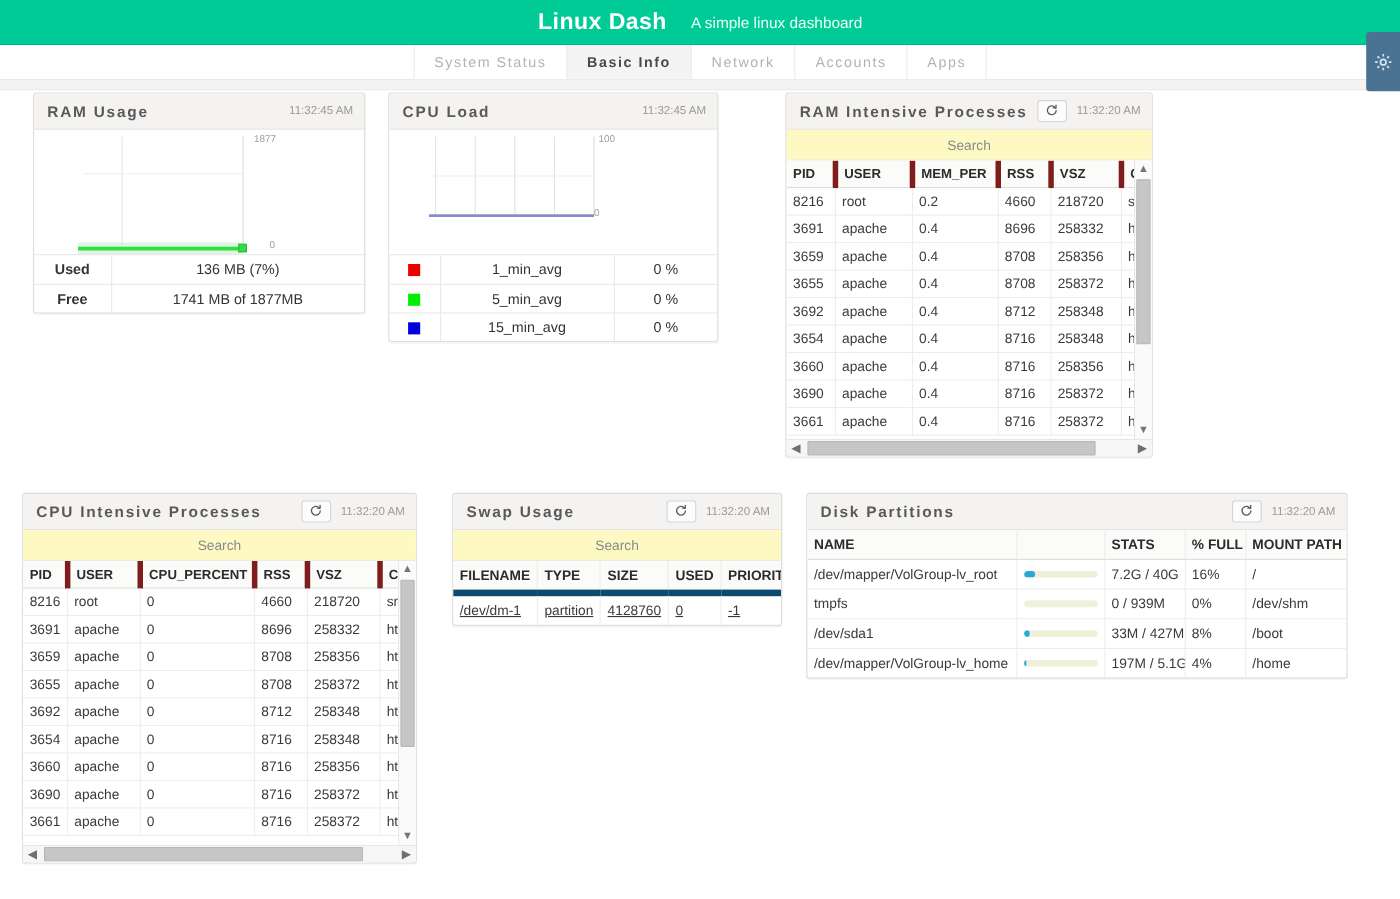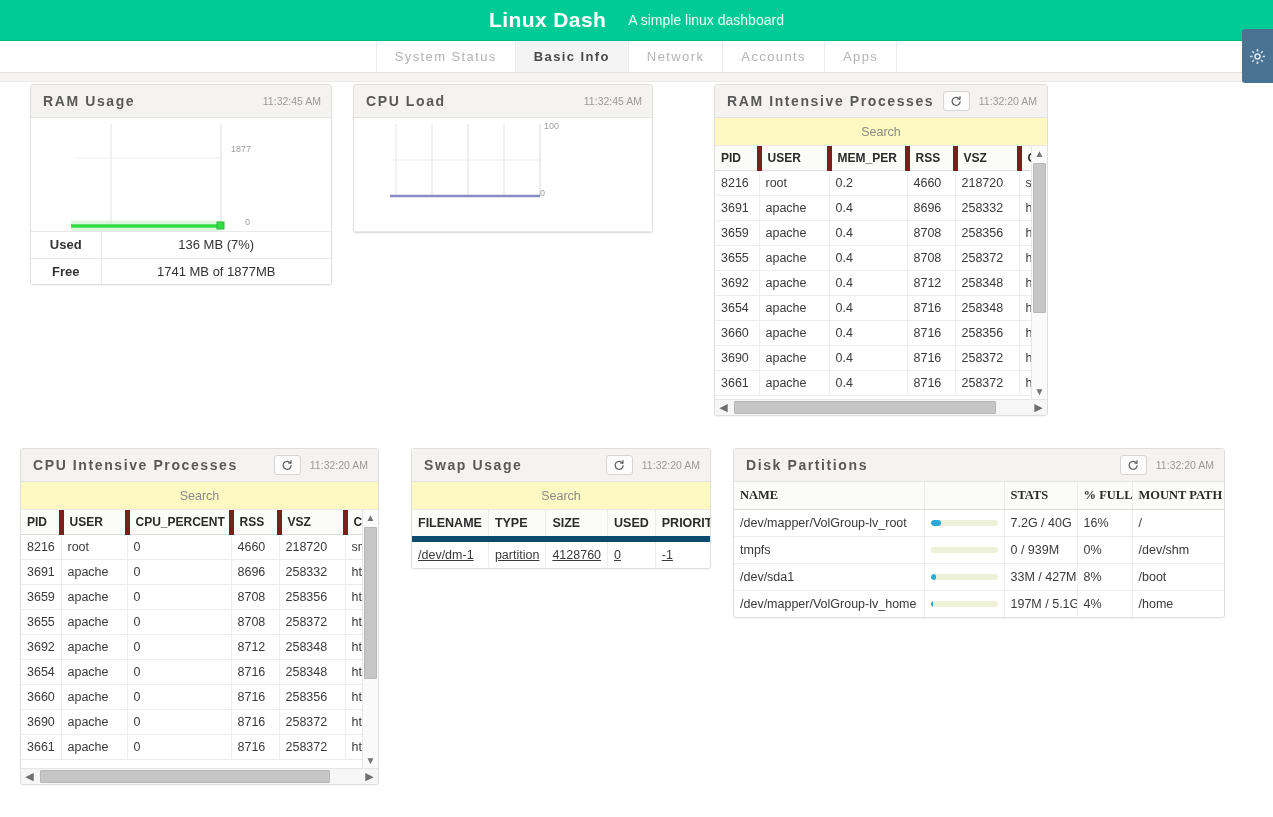--- a/index.html
+++ b/index.html
@@ -245,21 +245,20 @@
 
   
   table.disk { border-collapse: collapse; width: 100%; table-layout: fixed; }
   table.disk th {
     font-size: 12.5px; font-weight: bold; color: #2b2b2b;
     text-align: left; padding: 6px 6px;
     background: #fbfbfa;
     border-bottom: 1px solid #dcdcda;
     border-right: 1px solid #ececea;
     white-space: nowrap;
-    font-family: Liberation Serif, serif;
   }
   table.disk td {
     font-size: 12.5px; color: #3a3a3a;
     padding: 6px 6px;
     border-bottom: 1px solid #ededeb;
     border-right: 1px solid #ededeb;
     white-space: nowrap; overflow: hidden;
   }
   table.disk tr:last-child td { border-bottom: none; }
   table.disk th:last-child, table.disk td:last-child { border-right: none; }
@@ -335,21 +334,21 @@
   </div>
   <div class="chart-area">
     <svg width="300" height="113" viewBox="0 0 300 113">
       <line x1="80" y1="6" x2="80" y2="108" stroke="#e2e2e2" stroke-width="1"></line>
       <line x1="190" y1="6" x2="190" y2="108" stroke="#dcdcdc" stroke-width="1"></line>
       <line x1="45" y1="40" x2="190" y2="40" stroke="#ededed" stroke-width="1"></line>
       <polyline points="40,108 190,108" stroke="#bfeec7" stroke-width="11" fill="none" opacity="0.55"></polyline>
       <polyline points="40,108 190,108" stroke="#33dd44" stroke-width="3.5" fill="none"></polyline>
       <rect x="186" y="104" width="7" height="7" fill="#33dd44" stroke="#2ab83a"></rect>
     </svg>
-    <span class="chart-lbl" style="left:200px; top:3px;margin-top:23px;">1877</span>
+    <span class="chart-lbl" style="left:200px; top:3px;">1877</span>
     <span class="chart-lbl" style="left:214px; top:99px;">0</span>
   </div>
   <table class="kv-table">
     <tbody>
         <tr>
       <td class="kv-key">Used</td>
       <td class="kv-val">136 MB (7%)</td>
     </tr>
     <tr>
       <td class="kv-key">Free</td>
@@ -370,20 +369,39 @@
       <line x1="78" y1="6" x2="78" y2="78" stroke="#e4e4e4" stroke-width="1"></line>
       <line x1="114" y1="6" x2="114" y2="78" stroke="#e0e0e0" stroke-width="1"></line>
       <line x1="150" y1="6" x2="150" y2="78" stroke="#e4e4e4" stroke-width="1"></line>
       <line x1="186" y1="6" x2="186" y2="78" stroke="#dcdcdc" stroke-width="1"></line>
       <line x1="38" y1="42" x2="186" y2="42" stroke="#ededed" stroke-width="1"></line>
       <polyline points="36,78 186,78" stroke="#8a8ac4" stroke-width="2.6" fill="none"></polyline>
     </svg>
     <span class="chart-lbl" style="left:190px; top:3px;">100</span>
     <span class="chart-lbl" style="left:186px; top:70px;">0</span>
   </div>
+  <table class="legend-table">
+    <tbody>
+        <tr>
+      <td class="lg-swatch-cell"><span class="swatch" style="background:#ee0000"></span></td>
+      <td class="lg-name">1_min_avg</td>
+      <td class="lg-val">0 %</td>
+    </tr>
+    <tr>
+      <td class="lg-swatch-cell"><span class="swatch" style="background:#00ee00"></span></td>
+      <td class="lg-name">5_min_avg</td>
+      <td class="lg-val">0 %</td>
+    </tr>
+    <tr>
+      <td class="lg-swatch-cell"><span class="swatch" style="background:#0000dd"></span></td>
+      <td class="lg-name">15_min_avg</td>
+      <td class="lg-val">0 %</td>
+    </tr>
+  </tbody>
+    </table>
 </div>
 
 <div class="panel" style="left:714px; top:84px; width:334px;">
   <div class="panel-head">
     <span class="panel-title">RAM Intensive Processes</span>
     <span class="refresh-btn">
       <span>
         <svg width="12" height="12" viewBox="0 0 24 24" fill="none" stroke="#5a5a5a" stroke-width="2.4" stroke-linecap="round">
           <path d="M20 5v5h-5"></path>
           <path d="M19.2 10.5A8 8 0 1 0 20.3 15"></path>

